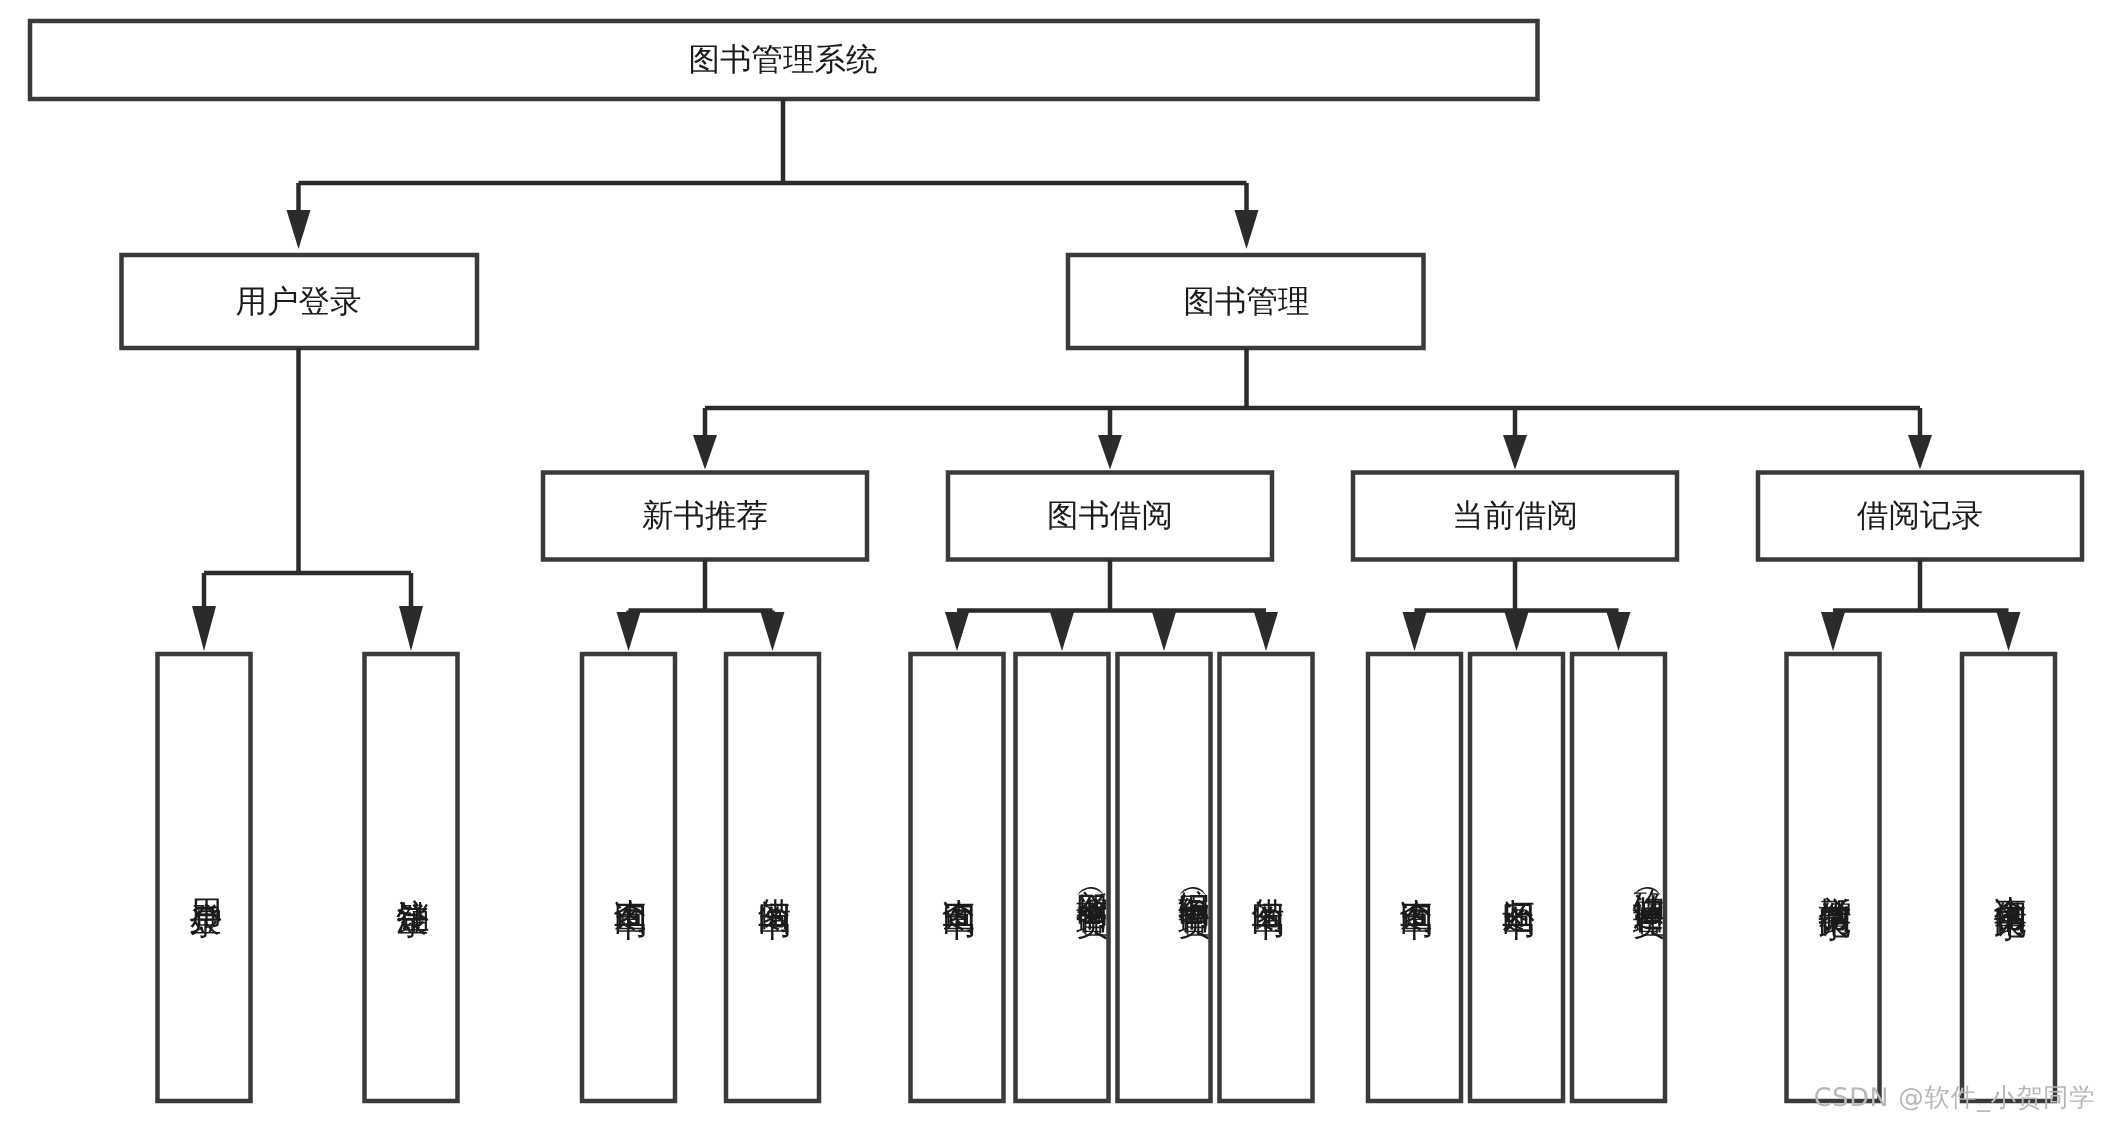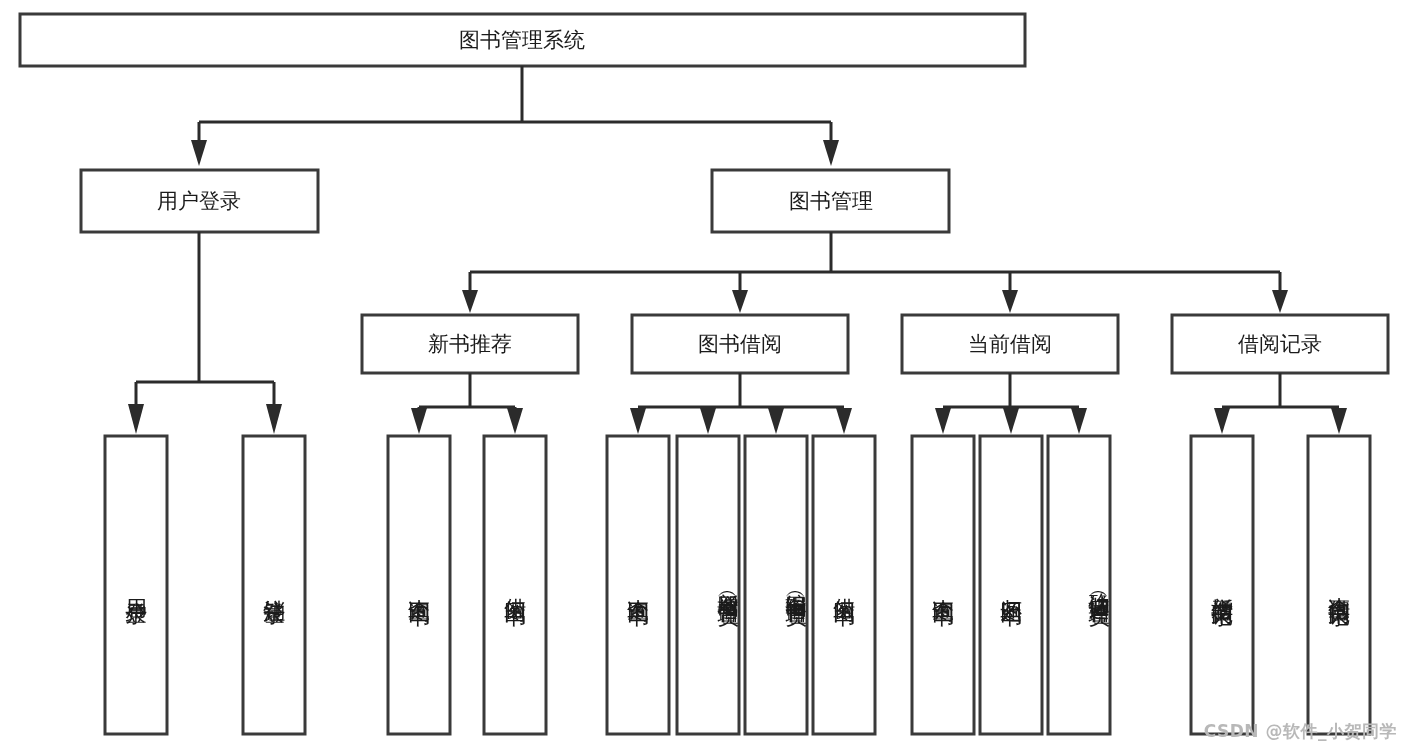--- a/index.html
+++ b/index.html
@@ -67,21 +67,20 @@
   }
   #watermark {
     position: absolute;
     right: 8px;
     bottom: 4px;
     font-family: "DejaVu Sans", "Liberation Sans", sans-serif;
     font-size: 17px;
     color: #b8b8b8;
     letter-spacing: 0.5px;
     white-space: nowrap;
-    font-weight: bold;
   }
 </style>
 </head>
 <body>
 
 <div id="diagram-root">
 
   <svg id="flow" viewBox="0 0 1405 747">
 
     <g>

